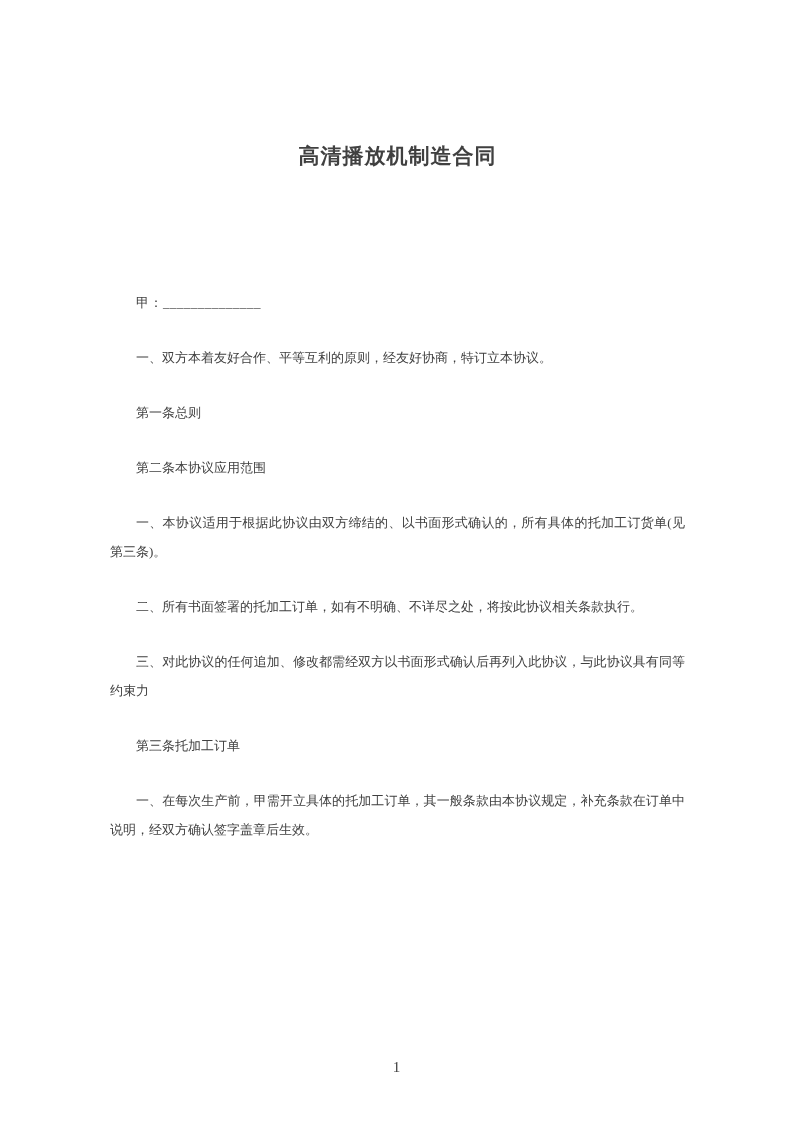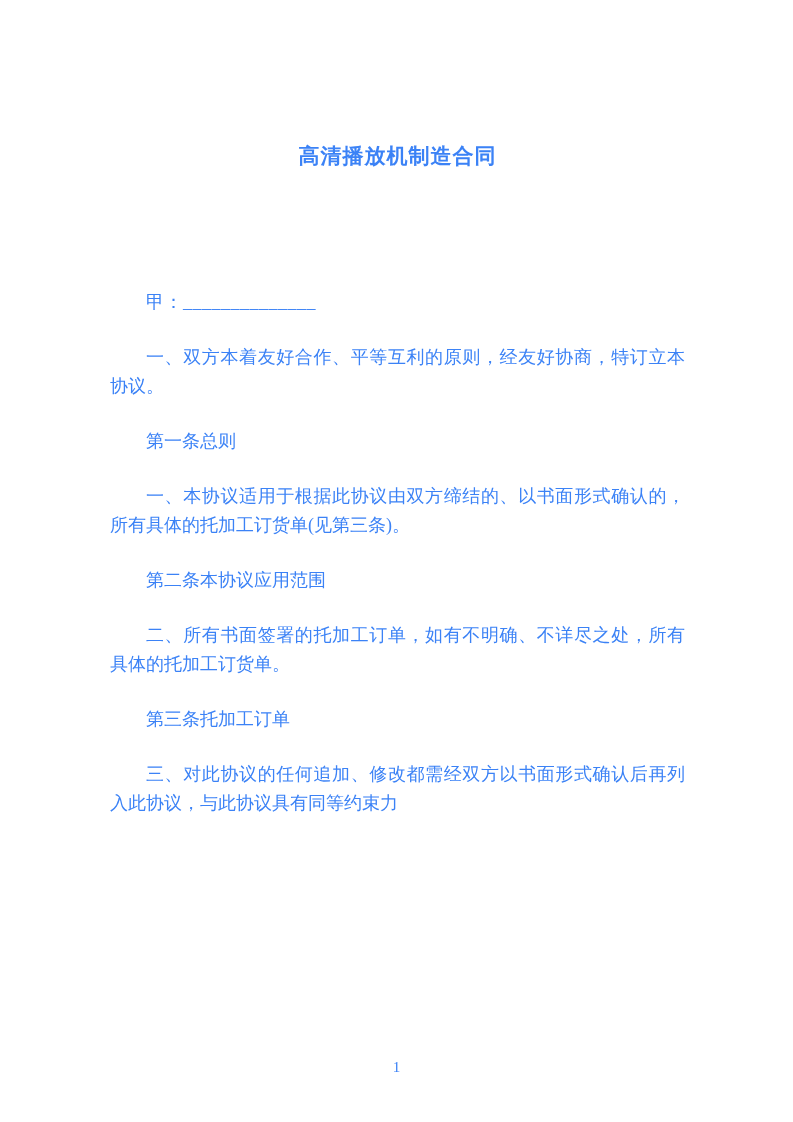--- a/index.html
+++ b/index.html
@@ -6,41 +6,41 @@
     margin: 0;
     padding: 0;
     background: #e8e8e8;
   }
   .page {
     position: relative;
     width: 793px;
     height: 1122px;
     margin: 0 auto;
     background: #ffffff;
-    color: #3b82f6;
+    color: #404040;
     font-family: "Liberation Serif", "DejaVu Serif", serif;
     overflow: hidden;
   }
   .content {
     position: absolute;
     top: 0;
     left: 110px;
     right: 108px;
   }
   .doc-title {
     margin: 142px 0 118px 0;
     text-align: center;
     font-size: 21px;
     font-weight: bold;
     font-family: "Liberation Sans", "DejaVu Sans", sans-serif;
     letter-spacing: 1px;
   }
   .block {
     margin: 0 0 26px 0;
-    font-size: 18px;
+    font-size: 13px;
     line-height: 29px;
     text-align: justify;
     text-indent: 2em;
     word-break: break-all;
   }
   .party-line {
     letter-spacing: 0.5px;
   }
   .page-number {
     position: absolute;
@@ -60,27 +60,28 @@
     <h1 class="doc-title">高清播放机制造合同</h1>
 
     <p class="block party-line"><span>甲：</span><span>______________</span></p>
 
 
     <p class="block">一、双方本着友好合作、平等互利的原则，经友好协商，特订立本协议。</p>
 
     <p class="block">第一条总则</p>
 
 
+    <p class="block">第二条本协议应用范围</p>
+
     <p class="block">一、本协议适用于根据此协议由双方缔结的、以书面形式确认的，所有具体的托加工订货单(见第三条)。</p>
 
-    <p class="block">第二条本协议应用范围</p>
+    <p class="block">二、所有书面签署的托加工订单，如有不明确、不详尽之处，将按此协议相关条款执行。</p>
 
-    <p class="block">二、所有书面签署的托加工订单，如有不明确、不详尽之处，所有具体的托加工订货单。</p>
+    <p class="block">三、对此协议的任何追加、修改都需经双方以书面形式确认后再列入此协议，与此协议具有同等约束力</p>
 
     <p class="block">第三条托加工订单</p>
 
-    <p class="block">三、对此协议的任何追加、修改都需经双方以书面形式确认后再列入此协议，与此协议具有同等约束力</p>
-
+    <p class="block">一、在每次生产前，甲需开立具体的托加工订单，其一般条款由本协议规定，补充条款在订单中说明，经双方确认签字盖章后生效。</p>
 
   </div>
 
   <div class="page-number">1</div>
 </div>
 
 </body></html>

